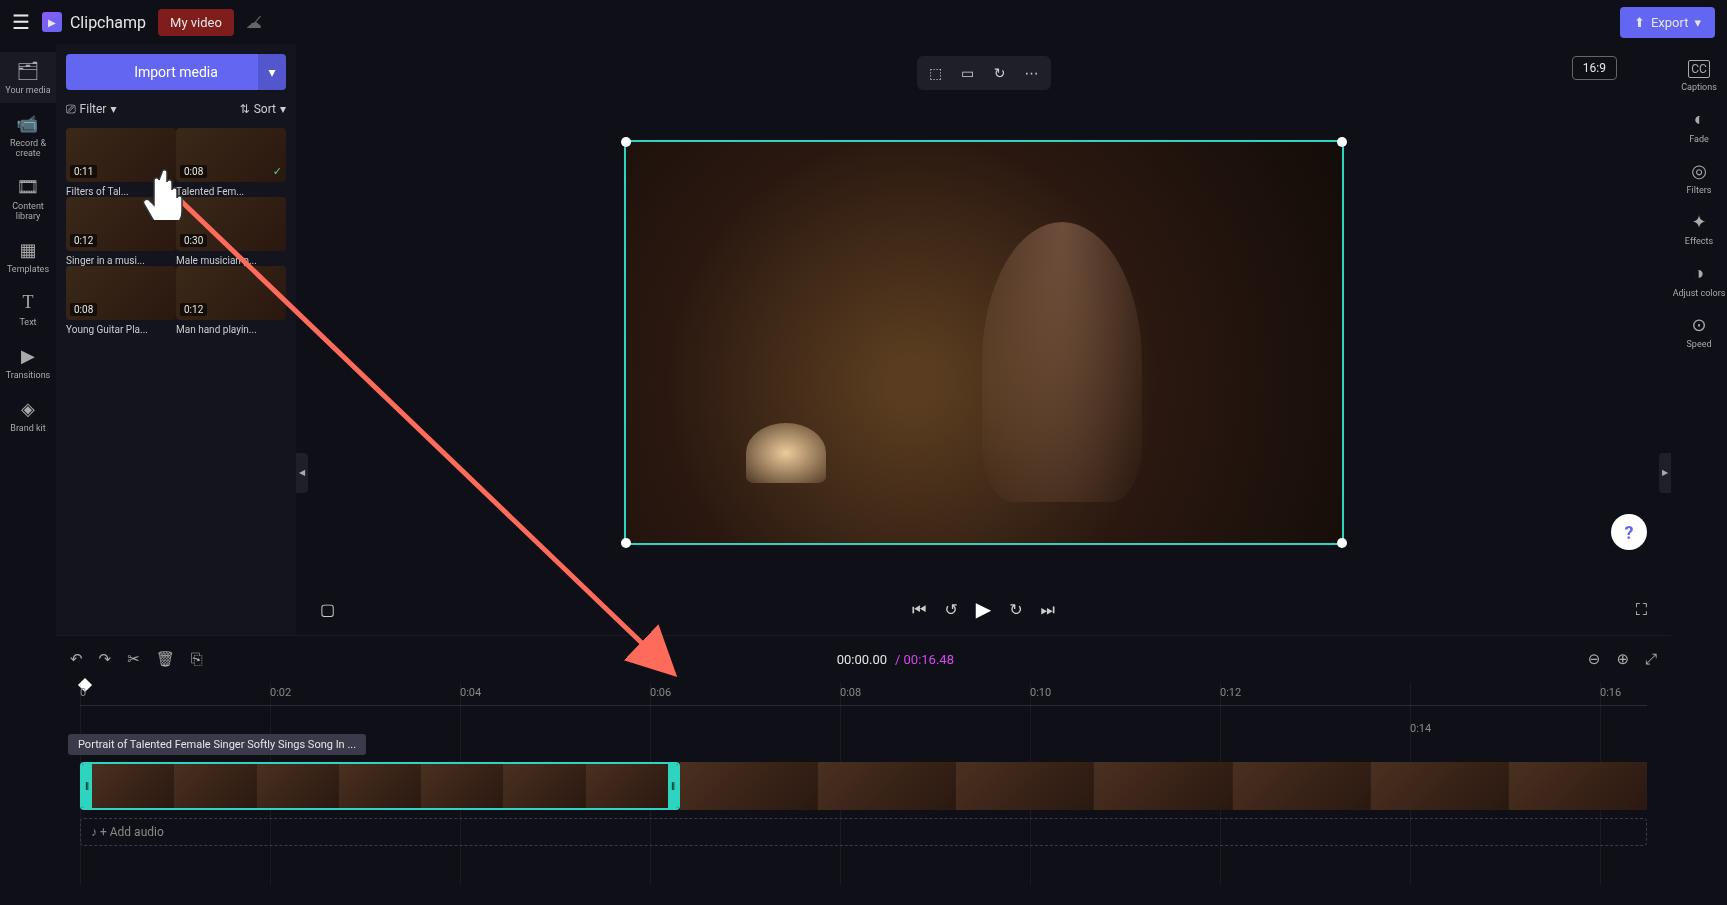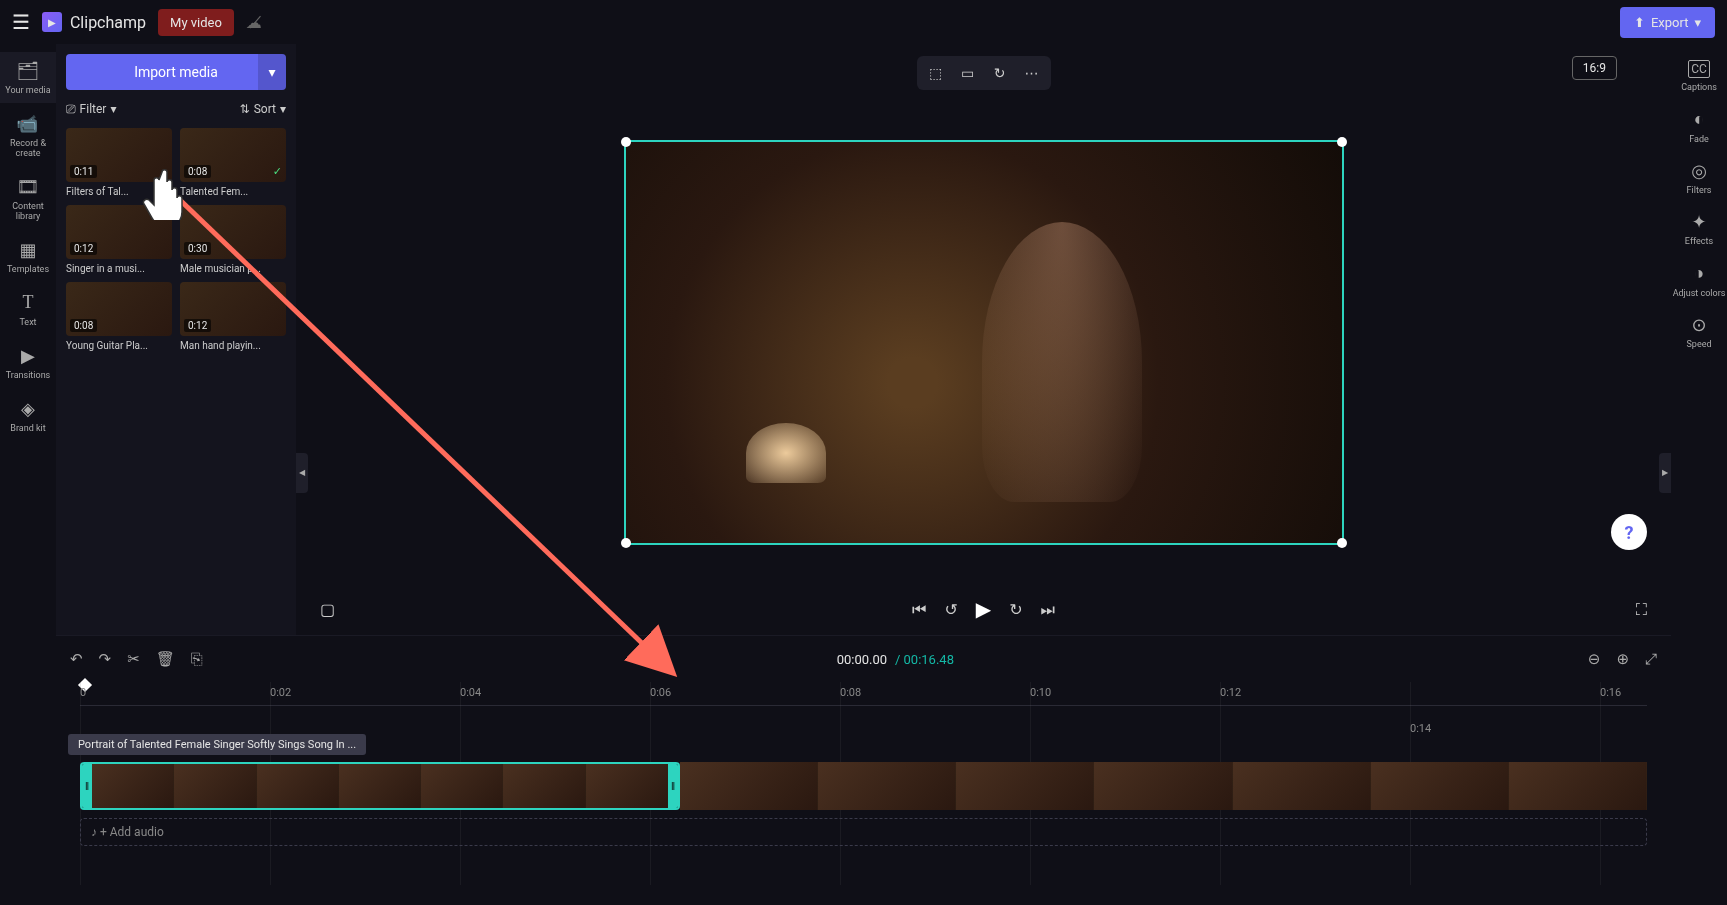--- a/index.html
+++ b/index.html
@@ -17,21 +17,21 @@
 .left-sidebar { width: 56px; background: #0f0f17; display: flex; flex-direction: column; align-items: center; padding-top: 8px; gap: 2px; }
 .sidebar-item { width: 56px; display: flex; flex-direction: column; align-items: center; padding: 8px 0; cursor: pointer; font-size: 9px; color: #aaa; text-align: center; }
 .sidebar-item.active { background: #1a1a25; }
 .sidebar-icon { font-size: 18px; margin-bottom: 4px; }
 
 .media-panel { width: 240px; background: #14141e; padding: 10px; display: flex; flex-direction: column; }
 .import-btn { background: #6366f1; color: white; padding: 10px; border-radius: 4px; font-size: 14px; display: flex; align-items: center; justify-content: center; position: relative; cursor: pointer; }
 .import-dropdown { position: absolute; right: 0; top: 0; bottom: 0; width: 28px; background: rgba(0,0,0,0.15); display: flex; align-items: center; justify-content: center; border-radius: 0 4px 4px 0; }
 .filter-sort-row { display: flex; justify-content: space-between; padding: 12px 0; font-size: 12px; color: #ccc; }
 .filter-btn, .sort-btn { display: flex; align-items: center; gap: 4px; cursor: pointer; }
-.media-grid { display: grid; grid-template-columns: 1fr 1fr; gap: 8px; }
+.media-grid { display: grid; grid-template-columns: 1fr 1fr; gap: 0; }
 .media-item { cursor: pointer; }
 .media-thumb { height: 54px; background: linear-gradient(135deg, #3a2818, #2a1810); border-radius: 4px; position: relative; overflow: hidden; }
 .media-duration { position: absolute; bottom: 4px; left: 4px; font-size: 10px; background: rgba(0,0,0,0.6); padding: 1px 4px; border-radius: 2px; }
 .media-check { position: absolute; bottom: 4px; right: 4px; color: #4ade80; font-size: 11px; }
 .media-name { font-size: 10px; margin-top: 4px; overflow: hidden; text-overflow: ellipsis; white-space: nowrap; color: #ccc; }
 .panel-collapse { position: absolute; left: 296px; top: 50%; width: 12px; height: 40px; background: #1f1f2a; display: flex; align-items: center; justify-content: center; border-radius: 0 4px 4px 0; cursor: pointer; font-size: 8px; color: #aaa; }
 
 .canvas-area { flex: 1; display: flex; flex-direction: column; position: relative; }
 .canvas-toolbar { display: flex; justify-content: center; padding: 12px 0; position: relative; }
 .canvas-tool-group { background: #1f1f2a; border-radius: 6px; display: flex; gap: 2px; padding: 4px; }
@@ -50,21 +50,21 @@
 .help-bubble { position: absolute; right: 24px; top: 470px; width: 36px; height: 36px; background: white; color: #6366f1; border-radius: 50%; display: flex; align-items: center; justify-content: center; font-size: 18px; font-weight: bold; cursor: pointer; }
 
 .right-sidebar { width: 56px; background: #0f0f17; display: flex; flex-direction: column; align-items: center; padding-top: 8px; }
 .right-collapse { position: absolute; right: 56px; top: 50%; width: 12px; height: 40px; background: #1f1f2a; display: flex; align-items: center; justify-content: center; border-radius: 4px 0 0 4px; cursor: pointer; font-size: 8px; color: #aaa; }
 
 .timeline-section { height: 270px; background: #0f0f17; border-top: 1px solid #1a1a25; display: flex; flex-direction: column; margin-left: 56px; margin-right: 56px; }
 .timeline-toolbar { height: 46px; display: flex; align-items: center; padding: 0 14px; gap: 16px; }
 .tl-tool { color: #aaa; font-size: 15px; cursor: pointer; }
 .tl-spacer { flex: 1; }
 .tl-time { font-size: 13px; font-family: monospace; }
-.tl-time-total { color: #14b8a6; }
+.tl-time-total { color: #d946ef; }
 .ruler { height: 24px; position: relative; border-bottom: 1px solid #2a2a35; margin-left: 24px; margin-right: 24px; }
 .ruler-tick { position: absolute; top: 4px; font-size: 11px; color: #888; }
 .playhead { position: absolute; left: 0; top: -2px; width: 10px; height: 10px; background: white; transform: rotate(45deg); }
 .ruler-line { position: absolute; top: 0; bottom: -180px; width: 1px; background: #666; }
 .tracks { flex: 1; padding: 12px 24px; position: relative; text-align: center; }
 .drop-tooltip { position: absolute; top: 28px; left: 12px; background: #3a3a4a; padding: 4px 10px; border-radius: 3px; font-size: 11px; z-index: 5; }
 .clip-row { height: 48px; display: flex; margin-top: 44px; }
 .selected-clip { width: 600px; height: 48px; border: 2px solid #2dd4bf; display: flex; position: relative; border-radius: 4px; overflow: hidden; }
 .clip-handle { width: 10px; background: #2dd4bf; display: flex; align-items: center; justify-content: center; font-size: 10px; color: #0a0a0a; }
 .unselected-clip { flex: 1; height: 48px; display: flex; }

